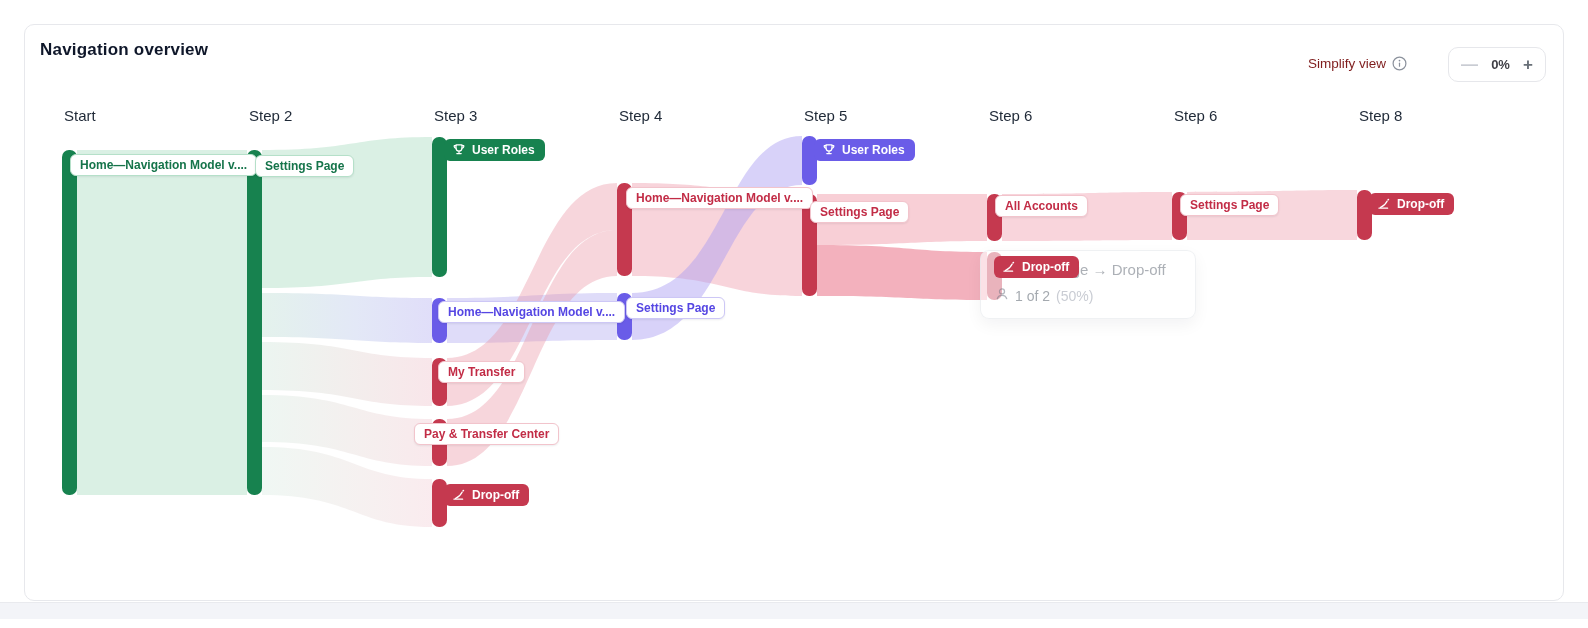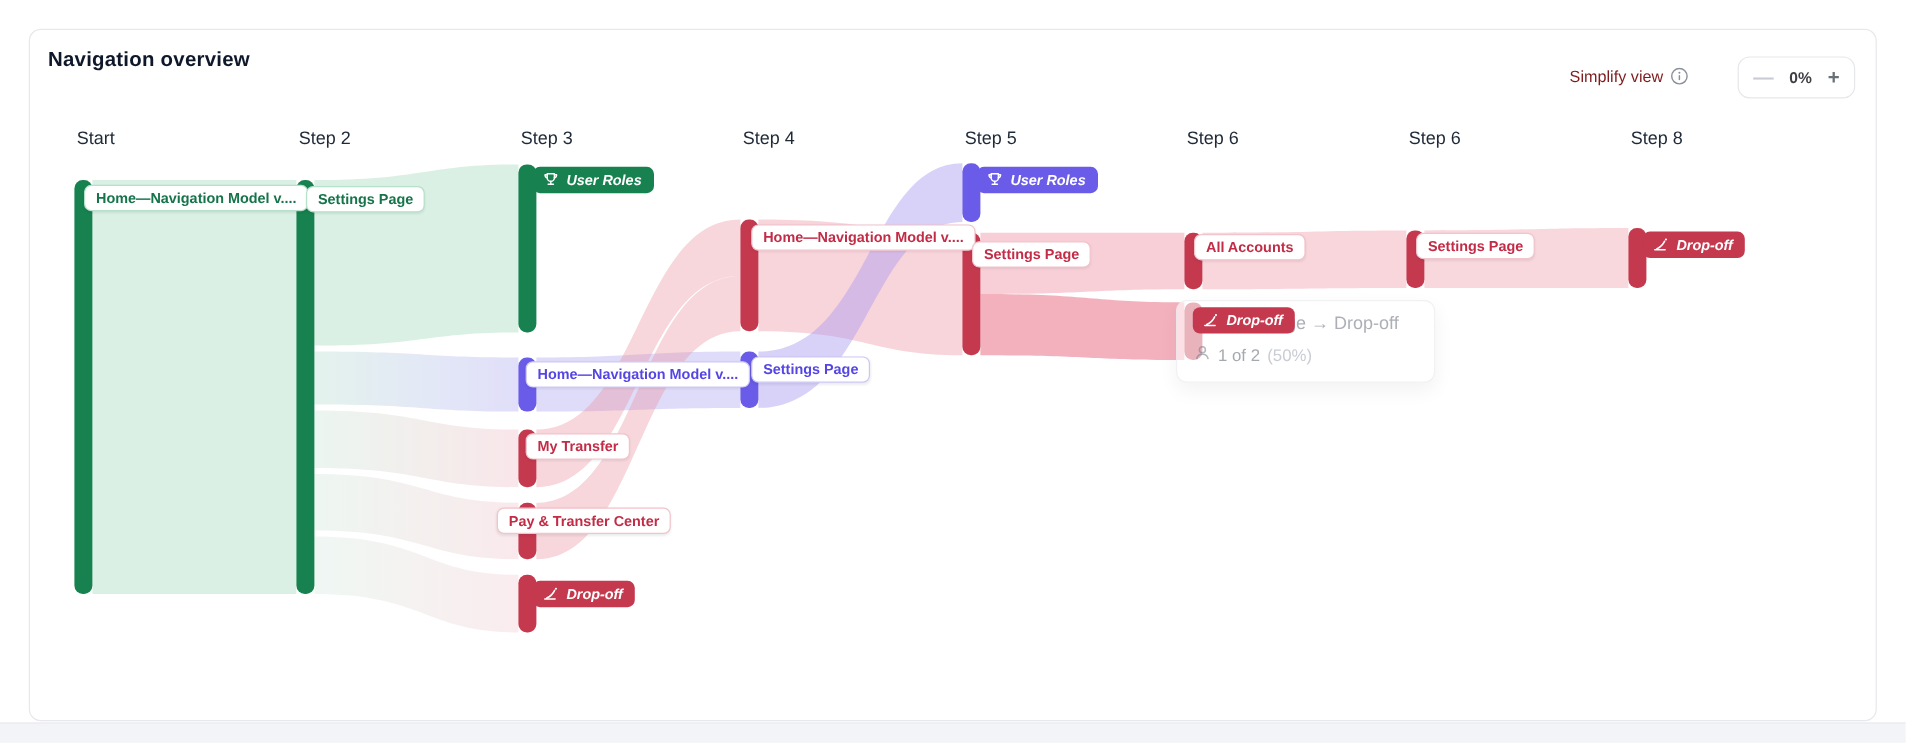--- a/index.html
+++ b/index.html
@@ -28,21 +28,21 @@
   svg.flows { position:absolute; inset:0; z-index:1; }
   .bar { position:absolute; width:15px; border-radius:7px; z-index:2; }
   .bar-green{ background:#17824f;} .bar-purple{ background:#6a5ce8;} .bar-red{ background:#c5394f;}
 
   .chip { position:absolute; z-index:4; white-space:nowrap; font-size:12px; font-weight:700;
           padding:3px 9px; border-radius:6px; background:#fff; box-shadow:0 1px 2px rgba(15,23,42,.08); }
   .chip-green{ color:#15744a; border:1px solid #b5e0c9; }
   .chip-purple{ color:#5546e3; border:1px solid #cdc7f6; }
   .chip-red{ color:#c22c46; border:1px solid #f2c4cc; }
   .chip-solid { position:absolute; z-index:4; white-space:nowrap; font-size:12px; font-weight:700; color:#fff;
-                padding:4px 10px 4px 8px; border-radius:6px; display:flex; align-items:flex-end; gap:6px;font-style:italic; }
+                padding:4px 10px 4px 8px; border-radius:6px; display:flex; align-items:flex-end; gap:6px; }
   .chip-solid-green{ background:#17824f; }
   .chip-solid-purple{ background:#6a5ce8; }
   .chip-solid-red{ background:#c5394f; }
   .chip-solid .ico { display:inline-flex; }
 
   .tooltip { position:absolute; left:980px; top:250px; width:216px; height:69px; z-index:3;
              background:rgba(255,255,255,.62); border:1px solid rgba(229,231,235,.6); border-radius:9px;
              box-shadow:0 6px 16px rgba(15,23,42,.05); padding:10px 14px; }
   .tt-title { font-size:15px; color:rgba(90,98,110,.5); }
   .tt-row { margin-top:9px; font-size:14px; color:rgba(90,98,110,.55); display:flex; align-items:center; gap:6px;}

